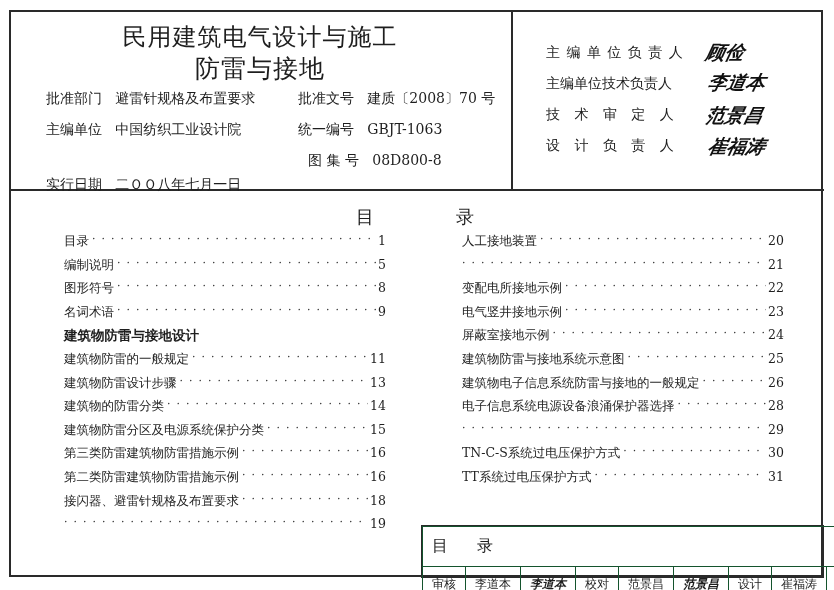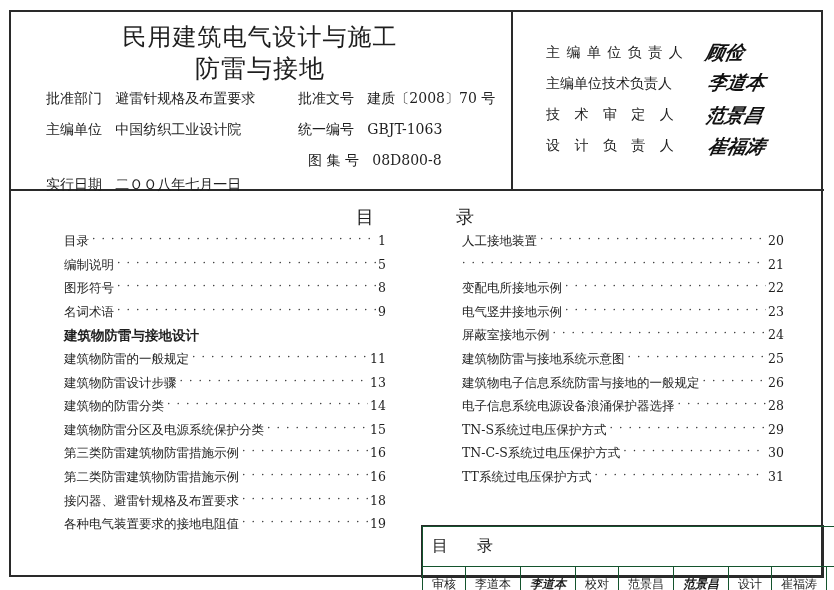--- a/index.html
+++ b/index.html
@@ -138,21 +138,20 @@
       <span class="lbl">第二类防雷建筑物防雷措施示例</span>
       <span class="dots">······································</span>
       <span class="pg">16</span>
     </div>
   <div class="toc-row">
       <span class="lbl">接闪器、避雷针规格及布置要求</span>
       <span class="dots">······································</span>
       <span class="pg">18</span>
     </div>
   <div class="toc-row">
-      <span class="lbl">各种电气装置要求的接地电阻值</span>
       <span class="dots">······································</span>
       <span class="pg">19</span>
     </div>
 </div>
 
 <div class="toc-col" style="left:462px;width:322px;">
   <div class="toc-row">
       <span class="lbl">人工接地装置</span>
       <span class="dots">······································</span>
       <span class="pg">20</span>
@@ -185,21 +184,20 @@
       <span class="lbl">建筑物电子信息系统防雷与接地的一般规定</span>
       <span class="dots">······································</span>
       <span class="pg">26</span>
     </div>
   <div class="toc-row">
       <span class="lbl">电子信息系统电源设备浪涌保护器选择</span>
       <span class="dots">······································</span>
       <span class="pg">28</span>
     </div>
   <div class="toc-row">
-      <span class="lbl">TN-S系统过电压保护方式</span>
       <span class="dots">······································</span>
       <span class="pg">29</span>
     </div>
   <div class="toc-row">
       <span class="lbl">TN-C-S系统过电压保护方式</span>
       <span class="dots">······································</span>
       <span class="pg">30</span>
     </div>
   <div class="toc-row">
       <span class="lbl">TT系统过电压保护方式</span>

